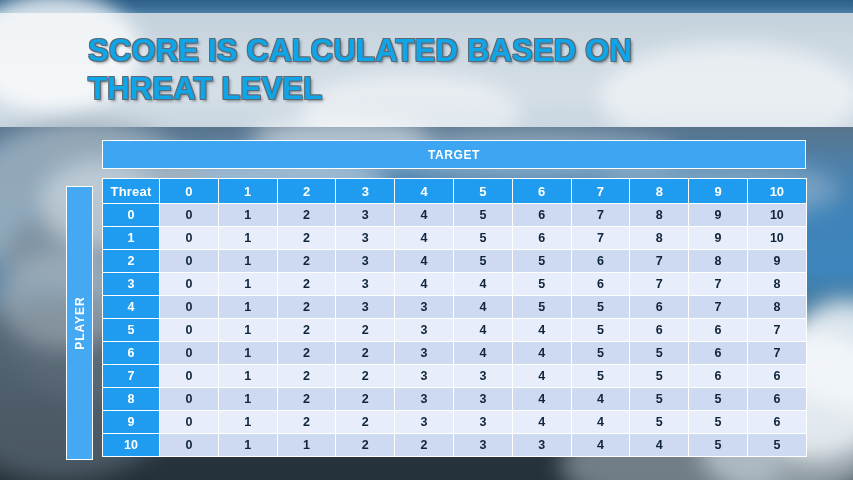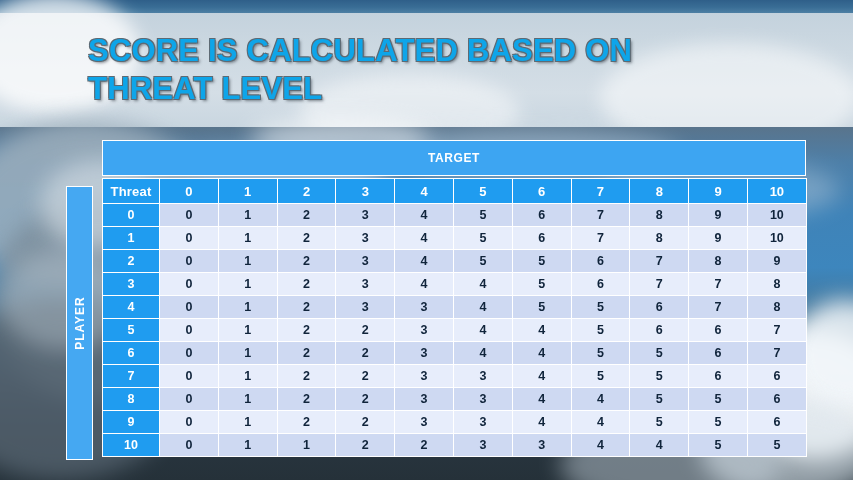--- a/index.html
+++ b/index.html
@@ -59,21 +59,21 @@
     font-size:31px;font-weight:bold;line-height:1.22;
     color:#0ea5e9;letter-spacing:.2px;
     text-transform:uppercase;
     text-shadow:
       1px 1px 0 #5d6a74, -1px 1px 0 #5d6a74, 1px -1px 0 #5d6a74, -1px -1px 0 #5d6a74,
       2px 2px 3px rgba(40,50,58,.55);
   }
 
   
   #target-bar{
-    position:absolute;left:102px;top:140px;width:704px;height:36px;
+    position:absolute;left:102px;top:140px;width:704px;height:29px;
     background:#3da5f2;border:1px solid #ffffff;box-sizing:border-box;
     display:flex;align-items:center;justify-content:center;
     color:#ffffff;font-size:12px;font-weight:bold;letter-spacing:.6px;
   }
 
   
   #player-bar{
     position:absolute;left:66px;top:186px;width:27px;height:274px;
     background:#45a8f2;border:1px solid #ffffff;box-sizing:border-box;
     display:flex;align-items:center;justify-content:center;

